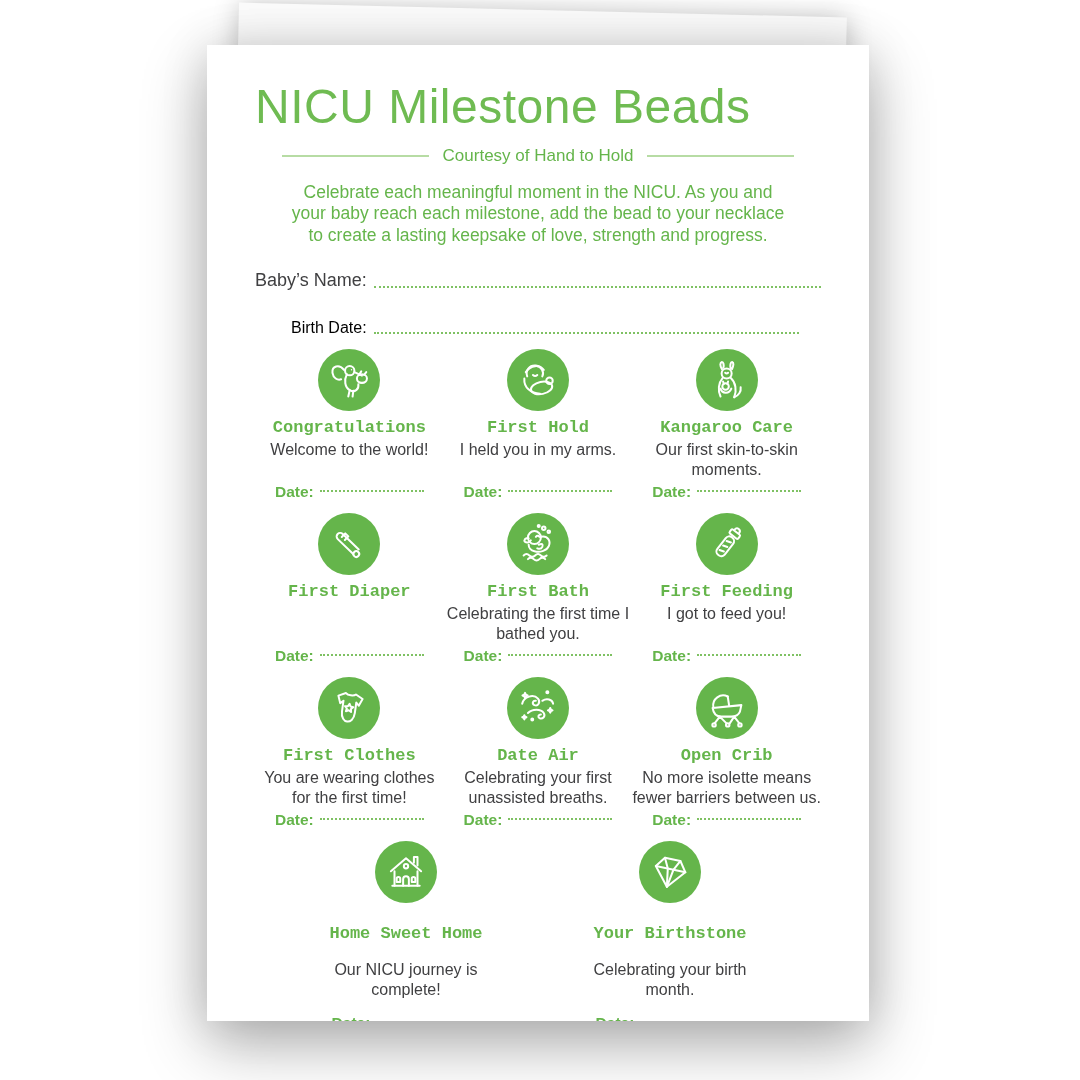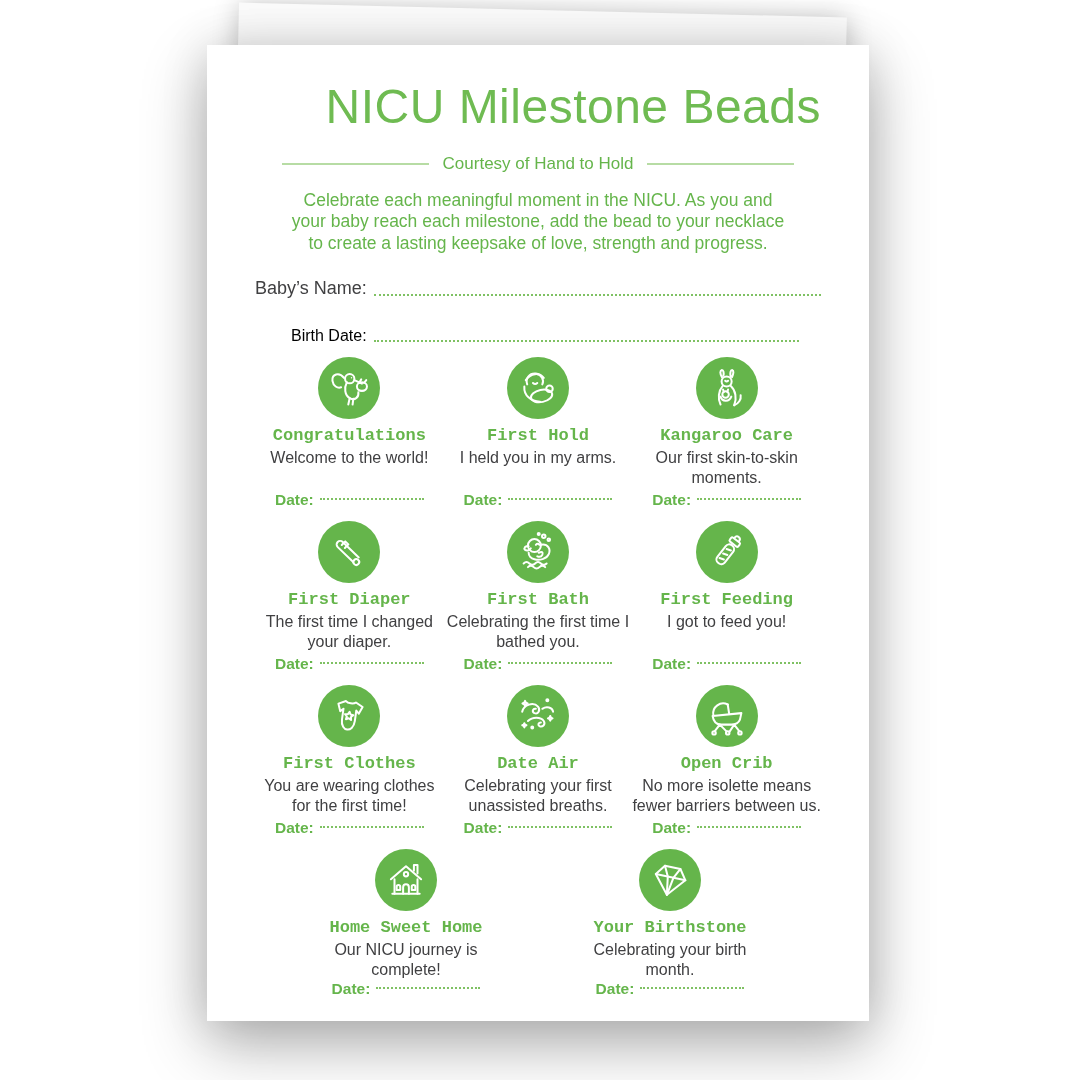--- a/index.html
+++ b/index.html
@@ -22,45 +22,45 @@
     box-shadow:0 0 26px rgba(0,0,0,.22);
     z-index:0;
   }
   .card{
     position:absolute;left:207px;top:45px;width:662px;height:976px;
     background:#ffffff;z-index:1;
     box-shadow:0 24px 60px rgba(0,0,0,.30),0 0 45px rgba(0,0,0,.12);
     padding:34px 48px 0;box-sizing:border-box;overflow:hidden;
   }
   .page-title{
-    margin:0;text-align:right;
+    margin:0;text-align:left;
     font-size:48px;font-weight:400;letter-spacing:.5px;
     color:var(--green-title);
   }
   .subtitle-row{
     display:flex;align-items:center;gap:14px;
-    width:512px;margin:20px auto 16px;
+    width:512px;margin:12px auto 16px;
   }
   .rule{flex:1;height:2px;background:var(--green-pale);}
   .subtitle{font-size:17px;font-weight:400;color:var(--green);white-space:nowrap;}
   .intro{
     margin:0 auto 24px;text-align:center;white-space:pre-line;
     font-size:17.5px;line-height:1.22;color:var(--green);font-weight:400;
   }
   .field-row{display:flex;align-items:flex-end;font-size:18px;color:var(--ink);}
   .field-label{white-space:nowrap;}
   .flex-dots{flex:1;border-bottom:2px dotted var(--dots);margin:0 0 3px 7px;}
   .name-row{margin-bottom:28px;}
   .birth-row{display:flex;margin-bottom:12px;margin-left:36px;}
   .birth-group{display:flex;align-items:flex-end;flex:1;}
   .birth-group.first{margin-right:22px;}
   
   .grid{display:grid;grid-template-columns:repeat(3,1fr);grid-auto-rows:164px;margin-top:6px;}
   .bottom-row{display:flex;justify-content:center;gap:14px;height:160px;}
-  .bottom-row .cell{width:250px;}
+  .bottom-row .cell{width:250px;gap:14px;}
   .cell{
     display:flex;flex-direction:column;align-items:center;text-align:center;
     padding-bottom:12px;box-sizing:border-box;
   }
   .bead{
     width:62px;height:62px;border-radius:50%;background:var(--green);
     display:flex;align-items:center;justify-content:center;
     margin-bottom:7px;flex:0 0 auto;
   }
   .bead svg{width:46px;height:46px;display:block;}
@@ -165,21 +165,20 @@
     <div class="bead">
           <svg viewBox="0 0 64 64" fill="none" stroke="#ffffff" stroke-width="2.8" stroke-linecap="round" stroke-linejoin="round">
             <g transform="rotate(-46 32 32)">
               <circle cx="29" cy="49" r="4"></circle>
               <path d="M26 46 L26 16 a5 5 0 0 1 10 0 L36 47"></path>
               <path d="M32 18 h7 M32 24 h7 M39 18 v6"></path>
             </g>
           </svg>
         </div>
     <div class="m-title">First Diaper</div>
-    <div class="m-desc">The first time I changed your diaper.</div>
     <div class="date-row">
       <span class="date-label">Date:</span>
       <span class="date-dots"></span>
     </div>
   </div>
       <div class="cell">
     <div class="bead">
           <svg viewBox="0 0 64 64" fill="none" stroke="#ffffff" stroke-width="2.8" stroke-linecap="round" stroke-linejoin="round">
             <circle cx="27" cy="23" r="9"></circle>
             <path d="M19 24 C14 23 12 27 14 29 C17 31 21 29 22 27"></path>

